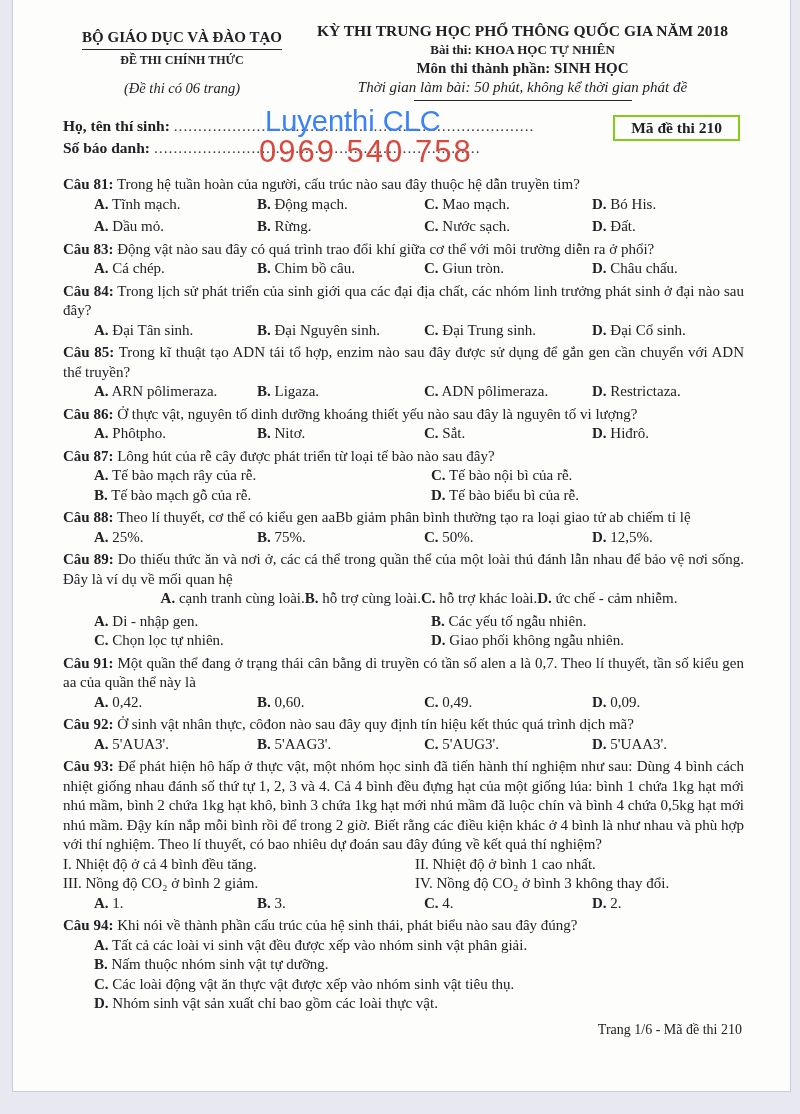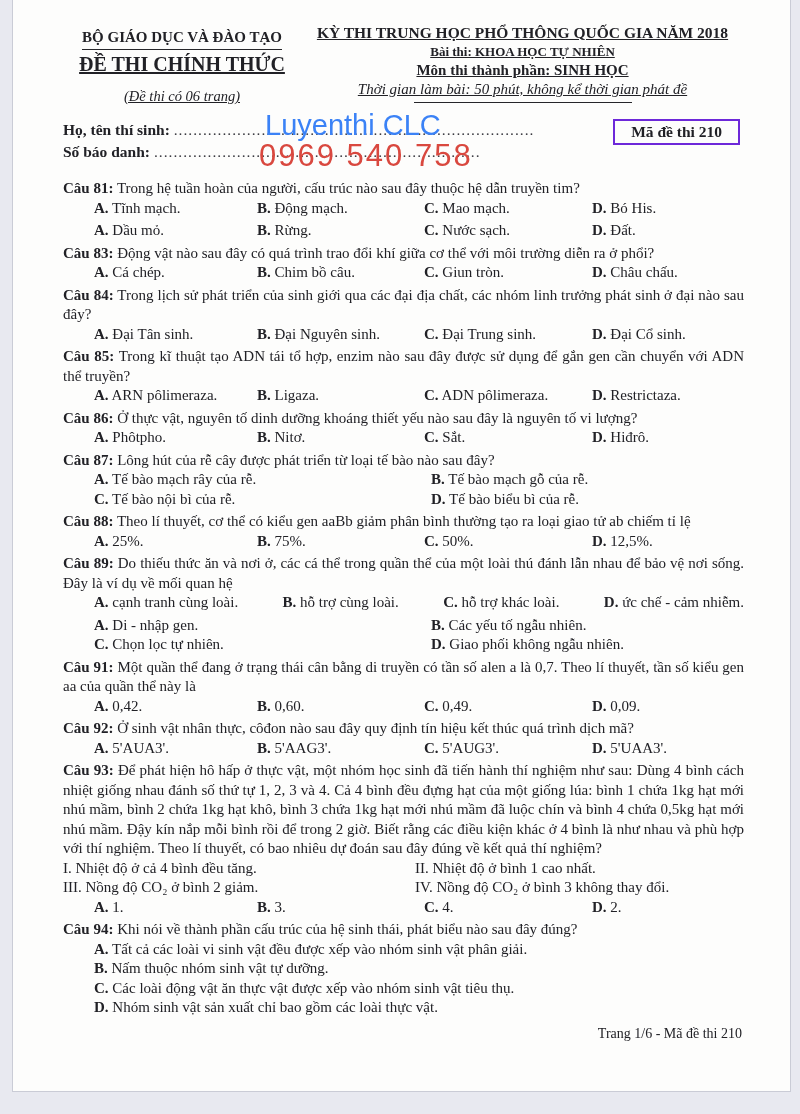--- a/index.html
+++ b/index.html
@@ -11,56 +11,56 @@
     color:#212126;
     -webkit-font-smoothing:antialiased;
   }
   .page {
     position:absolute; left:12px; top:0; right:9px; bottom:22px;
     background:#fdfdfc; border:1px solid #caccd6; border-top:none;
     padding:22px 46px 6px 50px; overflow:hidden;
   }
   p { margin:0; }
   
-  .hdr { display:flex; align-items:center;text-decoration:underline; }
+  .hdr { display:flex; align-items:flex-start; }
   .hdr-left { width:238px; text-align:center; padding-top:6px; flex:none; }
   .hdr-left .l1 { font-weight:bold; font-size:15px; display:inline-block;
                   border-bottom:1.5px solid #26262a; padding-bottom:3px; }
-  .hdr-left .l2 { font-weight:bold; font-size:20px; margin-top:3px; }
+  .hdr-left .l2 { font-weight:bold; font-size:12px; margin-top:3px; }
   .hdr-left .l3 { font-style:italic; font-size:14.5px; margin-top:12px; }
   .hdr-right { flex:1; text-align:center; }
   .hdr-right .r1 { font-weight:bold; font-size:15.5px; }
   .hdr-right .r2 { font-weight:bold; font-size:13px; margin-top:2px; }
   .hdr-right .r3 { font-weight:bold; font-size:15px; margin-top:2px; }
   .hdr-right .r4 { font-style:italic; font-size:15px; margin-top:2px; }
   .hdr-rule { width:218px; border:none; border-top:1.5px solid #26262a; margin:4px auto 0; }
   
   .cand { position:relative; margin-top:14px; height:56px; font-size:15.5px; }
   .cand .row1 { position:absolute; left:0; top:2px; white-space:nowrap; overflow:hidden; width:480px; }
   .cand .row2 { position:absolute; left:0; top:24px; white-space:nowrap; overflow:hidden; width:440px; }
   .cand b { font-weight:bold; }
   .dots { letter-spacing:1px; color:#3a3a40; }
   .wm { position:absolute; color:#d9483f; font-family:"Liberation Sans","DejaVu Sans",sans-serif; z-index:3; }
   .wm1 { left:202px; top:-10px; font-size:29px; }
   .wm2 { left:196px; top:19px; font-size:31px; letter-spacing:2px; }
   .code-box {
-    position:absolute; right:4px; top:0; border:2px solid #6d28d9;
+    position:absolute; right:4px; top:0; border:2px solid #84cc16;
     padding:2px 16px; font-weight:bold; font-size:15.5px; background:#fdfdfc; white-space:nowrap;
   }
   
   .qwrap { margin-top:4px; font-size:15px; line-height:19.5px; }
   .q { margin-top:3px; }
   .qtext { text-align:justify; }
   .qlabel { font-weight:bold; }
   .options { margin-top:0; }
   .options .opt b { font-weight:bold; }
   .options.row { display:grid; grid-template-columns:163px 167px 168px 1fr; padding-left:31px; }
   .options.row .opt { white-space:nowrap; }
   .options.grid { display:grid; grid-template-columns:337px 1fr; padding-left:31px; }
-  .options.inline { display:flex; justify-content:space-between; padding-left:31px; }
+  .options.inline { display:flex; justify-content:center; padding-left:31px; }
   .options.inline .opt { white-space:nowrap; }
   .options.stack { padding-left:31px; }
   .options.stack .opt { display:block; }
   .statements { display:grid; grid-template-columns:352px 1fr; }
   .statements span { display:block; }
   
   .footer { text-align:right; font-size:14px; margin-top:8px; padding-right:2px; }
 </style>
 </head>
 <body>
@@ -147,22 +147,22 @@
           <span class="opt"><b>A.</b> Phôtpho.</span>
           <span class="opt"><b>B.</b> Nitơ.</span>
           <span class="opt"><b>C.</b> Sắt.</span>
           <span class="opt"><b>D.</b> Hiđrô.</span>
         </div>
       </div>
       <div class="q">
         <p class="qtext"><b class="qlabel">Câu 87:</b> Lông hút của rễ cây được phát triển từ loại tế bào nào sau đây?</p>
         <div class="options grid">
           <span class="opt"><b>A.</b> Tế bào mạch rây của rễ.</span>
+          <span class="opt"><b>C.</b> Tế bào nội bì của rễ.</span>
           <span class="opt"><b>B.</b> Tế bào mạch gỗ của rễ.</span>
-          <span class="opt"><b>C.</b> Tế bào nội bì của rễ.</span>
           <span class="opt"><b>D.</b> Tế bào biểu bì của rễ.</span>
         </div>
       </div>
       <div class="q">
         <p class="qtext"><b class="qlabel">Câu 88:</b> Theo lí thuyết, cơ thể có kiểu gen aaBb giảm phân bình thường tạo ra loại giao tử ab chiếm tỉ lệ</p>
         <div class="options row">
           <span class="opt"><b>A.</b> 25%.</span>
           <span class="opt"><b>B.</b> 75%.</span>
           <span class="opt"><b>C.</b> 50%.</span>
           <span class="opt"><b>D.</b> 12,5%.</span>

